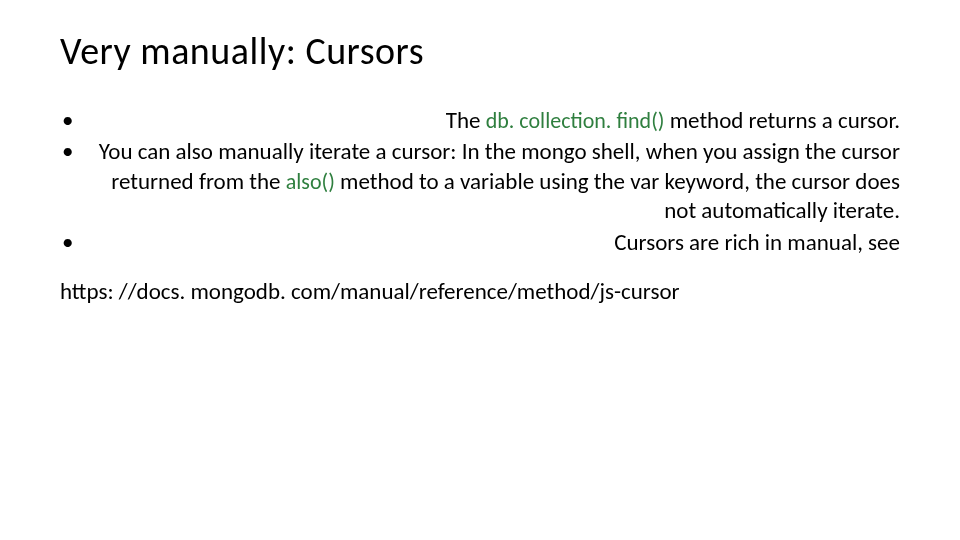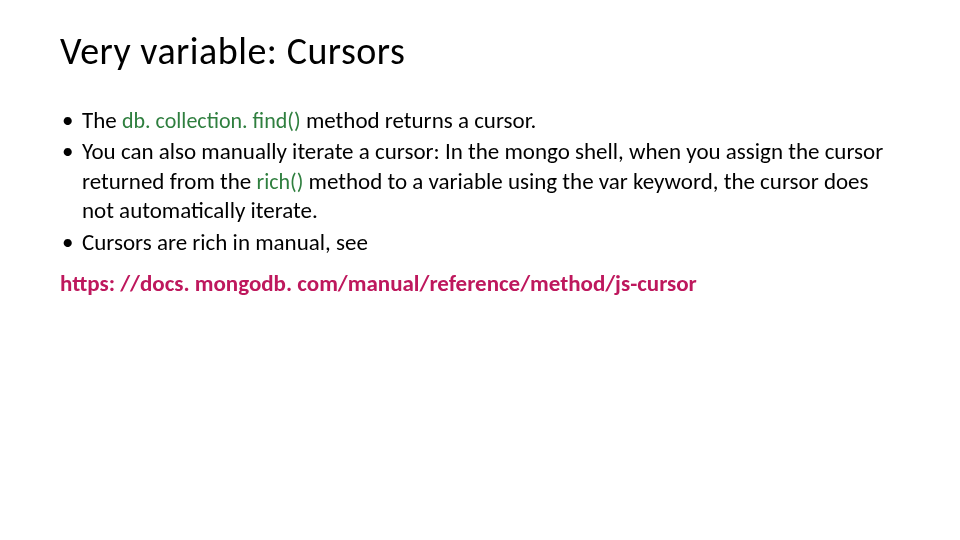--- a/index.html
+++ b/index.html
@@ -26,59 +26,59 @@
     list-style: none;
     padding: 0;
     margin: 0;
     font-size: 23px;
     line-height: 1.28;
   }
   ul.bullets li {
     position: relative;
     padding-left: 22px;
     margin-bottom: 2px;
+    text-align: right;
   }
   ul.bullets li::before {
     content: "•";
     position: absolute;
     left: 2px;
     top: 0;
   }
   .link {
-    color: #be185d; 
+    color: #000000; 
     font-size: 23px;
     line-height: 1.28;
-    margin-top: 12px;
-    font-weight: bold;
+    margin-top: 20px;
   }
   .code {
     color: #2F7F3F;
     font-family: Calibri, "Segoe UI", Arial, sans-serif;
     font-size: 22px;
   }
   .inline {
     display: inline;
   }
 </style>
 </head>
 <body>
 
 <div class="slide">
 
-  <div class="title">Very variable: Cursors</div>
+  <div class="title">Very manually: Cursors</div>
 
   <ul class="bullets">
 
     <li>
       <span class="inline">The </span><span class="inline code">db. collection. find()</span><span class="inline"> method returns a cursor.</span>
     </li>
 
 
     <li>
-      <span class="inline">You can also manually iterate a cursor: In the mongo shell, when you assign the cursor returned from the </span><span class="inline code">rich()</span><span class="inline"> method to a variable using the var keyword, the cursor does not automatically iterate.</span>
+      <span class="inline">You can also manually iterate a cursor: In the mongo shell, when you assign the cursor returned from the </span><span class="inline code">also()</span><span class="inline"> method to a variable using the var keyword, the cursor does not automatically iterate.</span>
     </li>
 
     <li>
       <span>Cursors are rich in manual, see</span>
     </li>
 
   </ul>
 
   <div class="link">https: //docs. mongodb. com/manual/reference/method/js-cursor</div>
 

